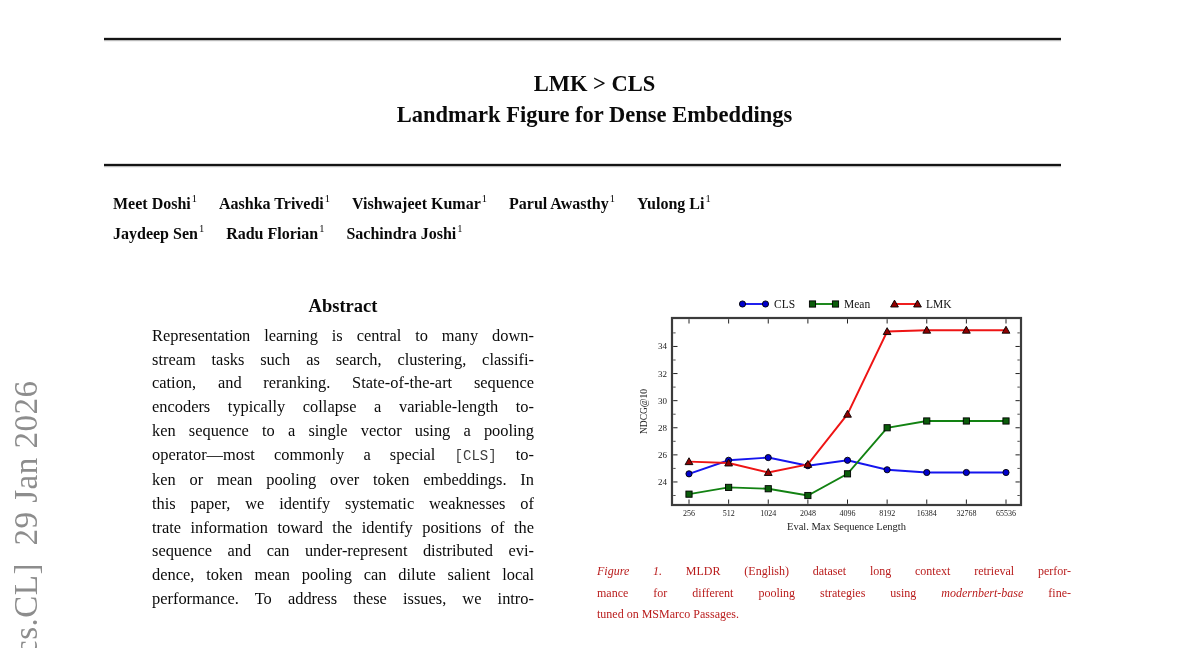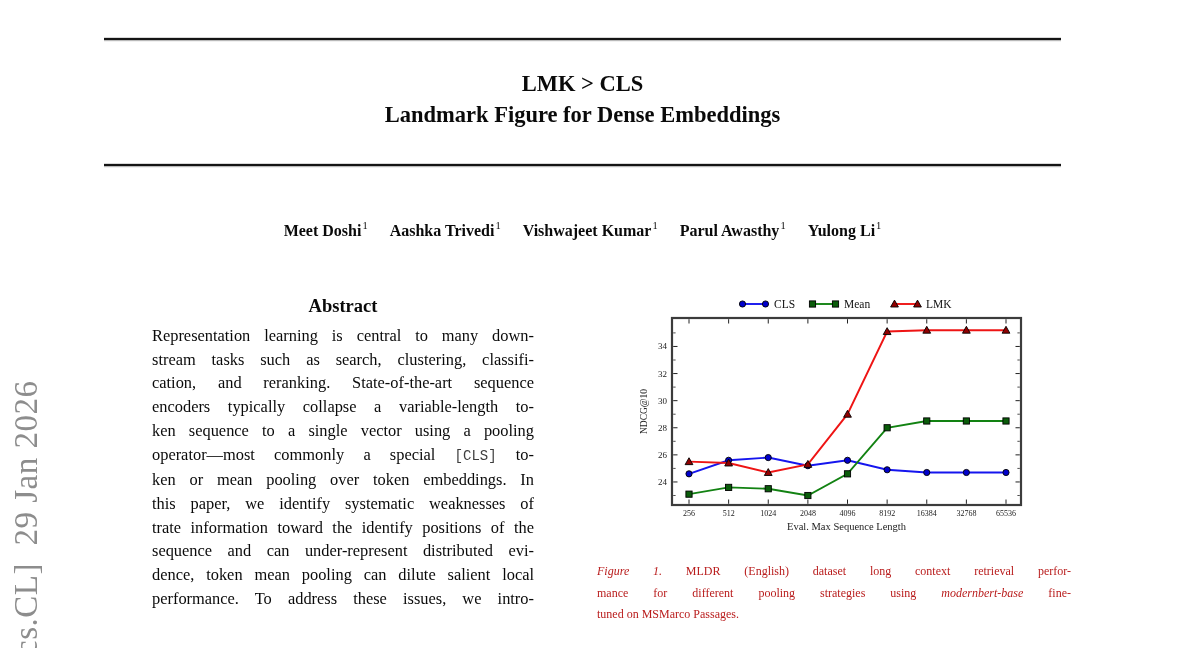--- a/index.html
+++ b/index.html
@@ -16,30 +16,30 @@
   .hrule {
     position: absolute; left: 104px; width: 957px; height: 2.4px;
     background: #141414;
     box-shadow: 0 1.2px 0 #b9b9b9, 0 -1px 0 #d8d8d8;
   }
   .hrule.top { top: 38px; }
   .hrule.mid { top: 164px; }
 
   
   .titles {
-    position: absolute; left: 104px; top: 68px; width: 957px;
+    position: absolute; left: 116px; top: 68px; width: 957px;
     text-align: center; font-weight: bold;
   }
   .title-1 { font-size: 22.5px; line-height: 31px; }
   .title-2 { font-size: 22.5px; line-height: 31px; }
 
   
   .authors {
-    position: absolute; left: 104px; top: 213px; width: 957px;
-    text-align: center; font-weight: bold; font-size: 16px;
+    position: absolute; left: 104px; top: 186px; width: 957px;
+    font-weight: bold; font-size: 16px;
   }
   .authors-line { line-height: 25px; }
   .author { display: inline-block; margin: 0 9px; }
   .a-sup {
     font-weight: normal; font-size: 10.5px;
     vertical-align: 7px; margin-left: 1px;
   }
 
   
   .abstract { position: absolute; left: 152px; top: 296px; width: 382px; }
@@ -97,20 +97,25 @@
 
   <div class="hrule mid"></div>
 
   <div class="authors">
     <div class="authors-line">
       <span class="author"><span class="a-name">Meet Doshi</span><span class="a-sup">1</span></span>
       <span class="author"><span class="a-name">Aashka Trivedi</span><span class="a-sup">1</span></span>
       <span class="author"><span class="a-name">Vishwajeet Kumar</span><span class="a-sup">1</span></span>
       <span class="author"><span class="a-name">Parul Awasthy</span><span class="a-sup">1</span></span>
       <span class="author"><span class="a-name">Yulong Li</span><span class="a-sup">1</span></span>
+    </div>
+    <div class="authors-line">
+      <span class="author"><span class="a-name">Jaydeep Sen</span><span class="a-sup">1</span></span>
+      <span class="author"><span class="a-name">Radu Florian</span><span class="a-sup">1</span></span>
+      <span class="author"><span class="a-name">Sachindra Joshi</span><span class="a-sup">1</span></span>
     </div>
   </div>
 
   <div class="abstract">
     <div class="abs-heading">Abstract</div>
     <div class="abs-line">Representation learning is central to many down-</div>
     <div class="abs-line">stream tasks such as search, clustering, classifi-</div>
     <div class="abs-line">cation, and reranking. State-of-the-art sequence</div>
     <div class="abs-line">encoders typically collapse a variable-length to-</div>
     <div class="abs-line">ken sequence to a single vector using a pooling</div>

